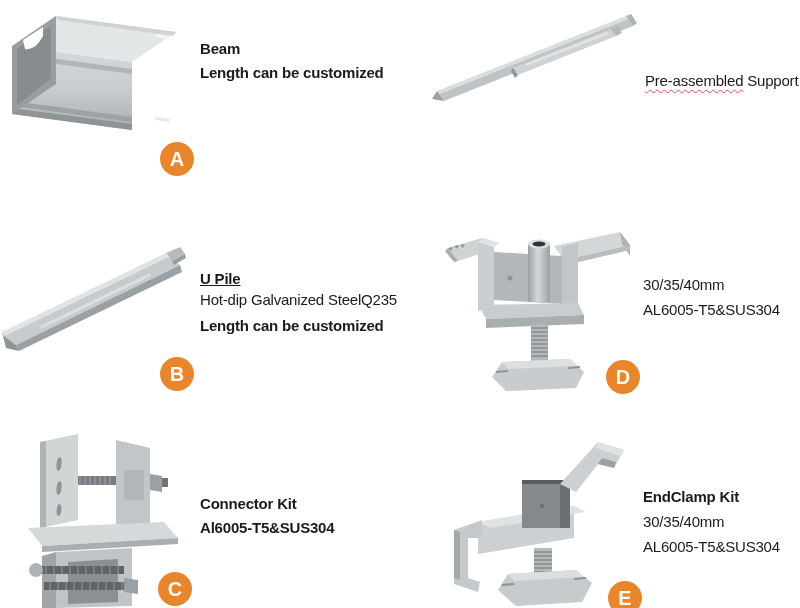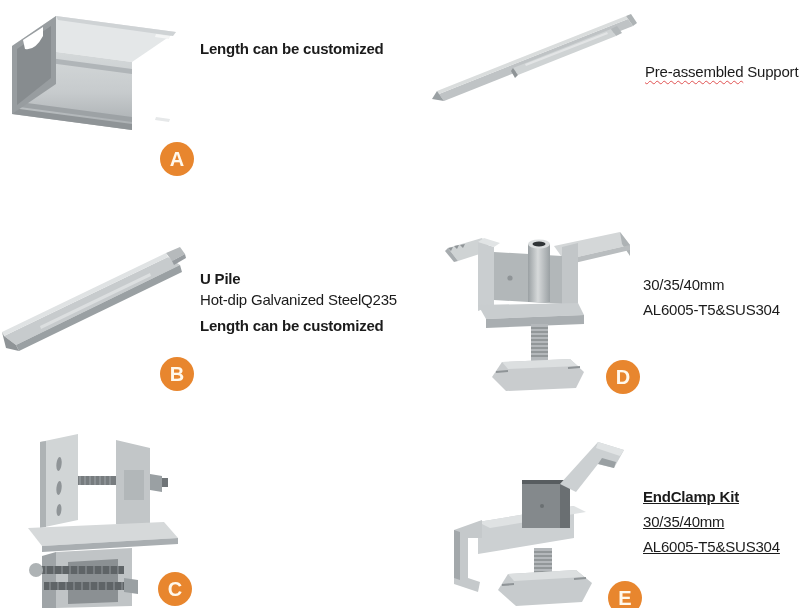--- a/index.html
+++ b/index.html
@@ -52,49 +52,50 @@
     <polygon points="8,51 128,67 128,72 8,56" fill="#b0b5b8"></polygon>
     <polygon points="8,99 128,115 128,120 8,104" fill="#9da2a5"></polygon>
     <polygon points="8,106 128,122 128,128 8,112" fill="#8f9497"></polygon>
     <polygon points="8,44 52,14 52,82 8,112" fill="#989da0"></polygon>
     <polygon points="13,47 47,24 47,76 13,103" fill="#878c8f"></polygon>
     <path d="M19,38 L39,25 L39,34 Q31,49 21,47 Z" fill="#ffffff"></path>
     <polygon points="152,32 166,34 165,37 151,35" fill="#f4f5f5"></polygon>
     <polygon points="152,115 166,117 165,120 151,118" fill="#e6e8e9"></polygon>
   </svg>
   <div class="p-text" style="left:200px; top:37px;">
+    <div class="b">Beam</div>
     <div class="b">Length can be customized</div>
   </div>
   <div class="badge" style="left:160px; top:142px;">A</div>
 
   <svg class="img" style="left:425px; top:2px;" width="215" height="112" viewBox="0 0 215 112">
     <polygon points="14,92 203,17 208,24 19,99" fill="#bfc3c5"></polygon>
     <polygon points="12,89 201,14 203,17 14,92" fill="#dadddd"></polygon>
     <polygon points="12,89 19,99 7,97" fill="#9aa0a3"></polygon>
     <polygon points="201,14 208,24 212,21 206,12" fill="#aeb3b5"></polygon>
     <polygon points="88,66 186,27 191,34 93,73" fill="#cfd3d4"></polygon>
     <polygon points="86,69 88,66 93,73 90,76" fill="#8f9497"></polygon>
     <polygon points="186,27 191,34 197,31 192,24" fill="#b3b8ba"></polygon>
     <polygon points="100,62 182,30 183,32 101,64" fill="#e2e4e5"></polygon>
   </svg>
-  <div class="p-text" style="left:645px; top:60px;">
+  <div class="p-text" style="left:645px; top:69px;">
     <div><span class="squiggle">Pre-assembled</span><span> Support</span></div>
   </div>
 
   <svg class="img" style="left:0px; top:234px;" width="190" height="122" viewBox="0 0 190 122">
     <polygon points="4,102 168,23 180,31 16,111" fill="#c7cbcd"></polygon>
     <polygon points="2,98 166,19 168,23 4,102" fill="#e0e3e4"></polygon>
     <polygon points="16,111 180,31 182,38 19,117" fill="#9aa0a3"></polygon>
     <polygon points="2,98 4,102 16,111 19,117 6,114" fill="#8f9497"></polygon>
     <polygon points="166,19 180,13 185,20 172,27" fill="#b6babc"></polygon>
     <polygon points="172,27 185,20 186,24 174,31" fill="#979ca0"></polygon>
     <polygon points="40,92 150,39 151,42 41,95" fill="#dcdfe0"></polygon>
   </svg>
   <div class="p-text" style="left:200px; top:268px;">
-    <div class="b" style="line-height:21px;">U Pile</div>
+    <div class="b" style="line-height:21px;text-decoration:underline;">U Pile</div>
     <div style="line-height:21px;">Hot-dip Galvanized SteelQ235</div>
     <div class="b" style="margin-top:4px;">Length can be customized</div>
   </div>
   <div class="badge" style="left:160px; top:357px;">B</div>
 
   <svg class="img" style="left:442px; top:212px;" width="190" height="182" viewBox="0 0 190 182">
 
     <polygon points="112,34 178,20 188,33 122,48" fill="#d4d7d8"></polygon>
     <polygon points="178,20 188,33 188,44 180,32" fill="#aeb3b5"></polygon>
     <polygon points="122,48 188,33 188,38 124,53" fill="#b9bdbf"></polygon>
@@ -158,20 +159,24 @@
     <polygon points="44,140 120,136 120,194 44,196" fill="#c0c4c6"></polygon>
     <polygon points="56,150 106,147 106,190 56,192" fill="#8b9093"></polygon>
 
     <rect x="28" y="154" width="84" height="8" fill="#5f6467"></rect>
     <path d="M34,154 v8 M42,154 v8 M50,154 v8 M58,154 v8 M66,154 v8 M74,154 v8 M82,154 v8 M90,154 v8 M98,154 v8 M106,154 v8" stroke="#8b9093" stroke-width="1.2"></path>
     <rect x="32" y="170" width="84" height="8" fill="#5f6467"></rect>
     <path d="M38,170 v8 M46,170 v8 M54,170 v8 M62,170 v8 M70,170 v8 M78,170 v8 M86,170 v8 M94,170 v8 M102,170 v8 M110,170 v8" stroke="#8b9093" stroke-width="1.2"></path>
     <circle cx="24" cy="158" r="7" fill="#aeb3b5"></circle>
     <polygon points="112,166 126,168 126,182 112,180" fill="#9aa0a3"></polygon>
   </svg>
+  <div class="p-text" style="left:200px; top:492px;">
+    <div class="b">Connector Kit</div>
+    <div class="b">Al6005-T5&amp;SUS304</div>
+  </div>
   <div class="badge" style="left:158px; top:572px;">C</div>
 
   <svg class="img" style="left:442px; top:420px;" width="200" height="188" viewBox="0 0 200 188">
 
     <polygon points="36,102 132,86 132,118 36,134" fill="#ccd0d2"></polygon>
     <polygon points="36,102 132,86 144,92 48,108" fill="#dfe2e3"></polygon>
 
     <polygon points="12,110 40,100 40,118 26,118 26,158 38,162 36,172 12,164 Z" fill="#c5c9cb"></polygon>
     <polygon points="12,110 18,112 18,160 12,158" fill="#a3a8ab"></polygon>
 
@@ -184,20 +189,20 @@
     <polygon points="156,22 182,30 178,36 154,28" fill="#e0e3e4"></polygon>
     <polygon points="172,48 156,44 160,38 174,42" fill="#9aa0a3"></polygon>
 
     <rect x="92" y="128" width="18" height="28" fill="#b4b8bb"></rect>
     <path d="M92,132 h18 M92,136 h18 M92,140 h18 M92,144 h18 M92,148 h18 M92,152 h18" stroke="#878c8f" stroke-width="1.4"></path>
 
     <path d="M66,154 L134,150 L150,163 L140,182 L74,186 L56,170 Z" fill="#c7cbcd"></path>
     <path d="M66,154 L134,150 L142,157 L72,161 Z" fill="#dcdfe0"></path>
     <path d="M60,165 l12,-1 M132,159 l12,-1" stroke="#8f9497" stroke-width="2.2"></path>
   </svg>
-  <div class="p-text wide" style="left:643px; top:484px;text-decoration:underline;">
+  <div class="p-text wide" style="left:643px; top:484px;">
     <div class="b">EndClamp Kit</div>
     <div>30/35/40mm</div>
     <div>AL6005-T5&amp;SUS304</div>
   </div>
   <div class="badge" style="left:608px; top:581px;">E</div>
 
 </div>
 
 </body></html>

